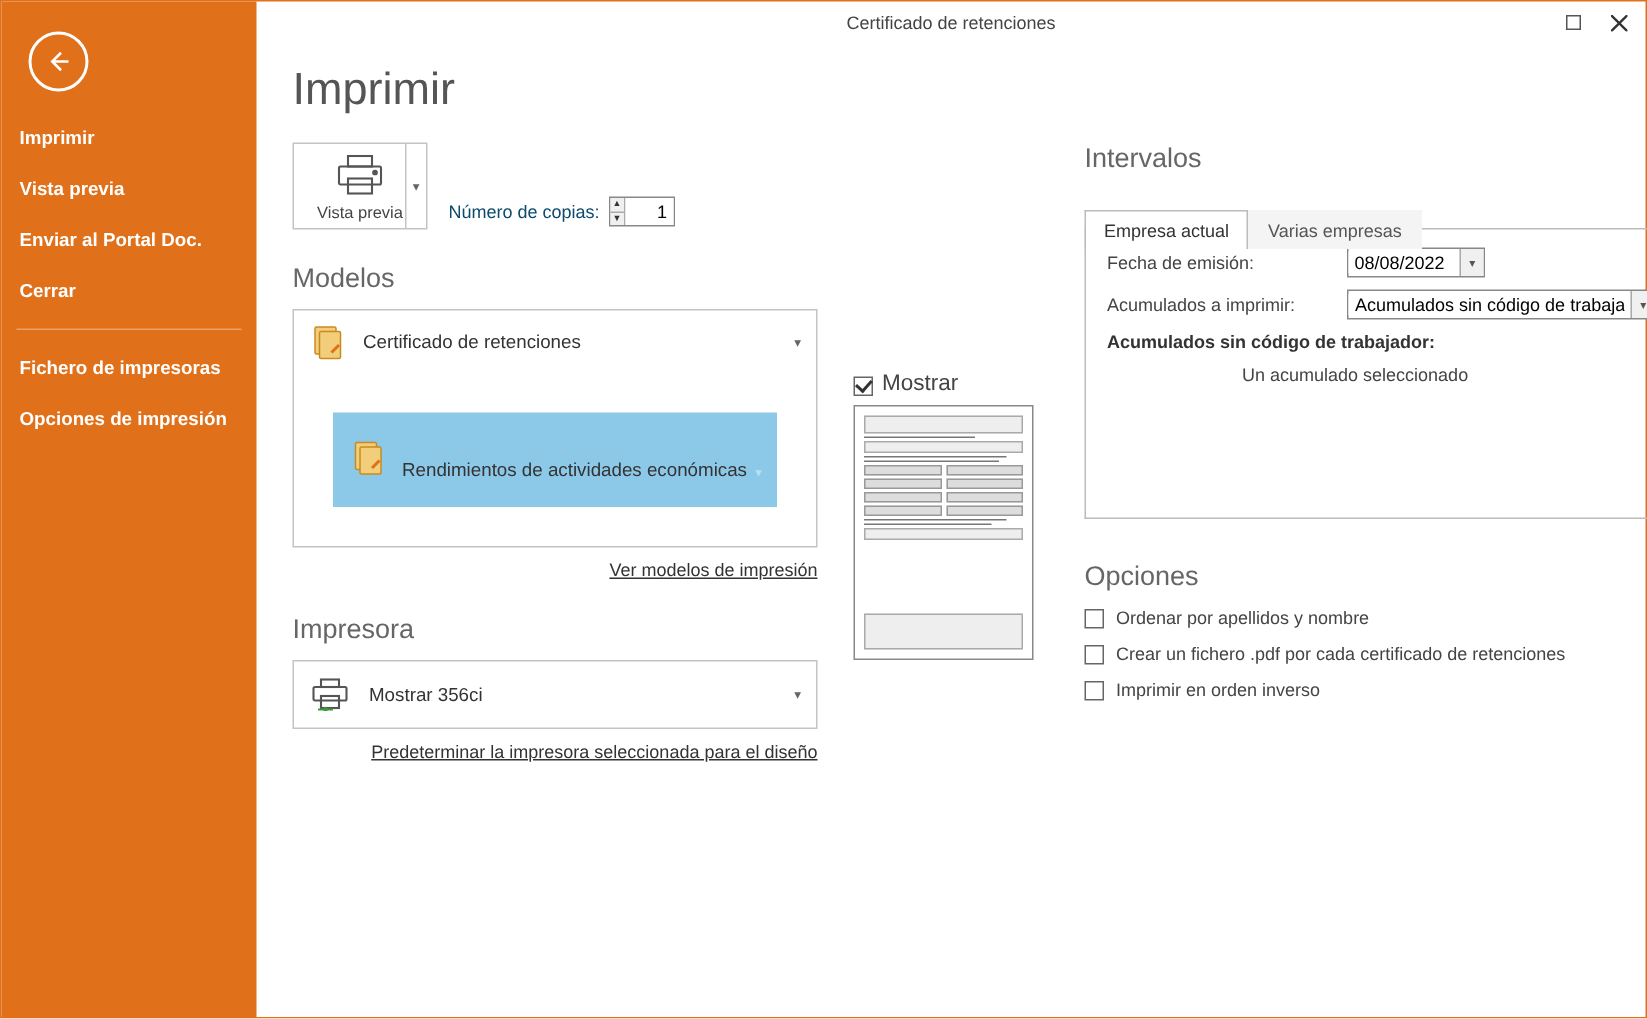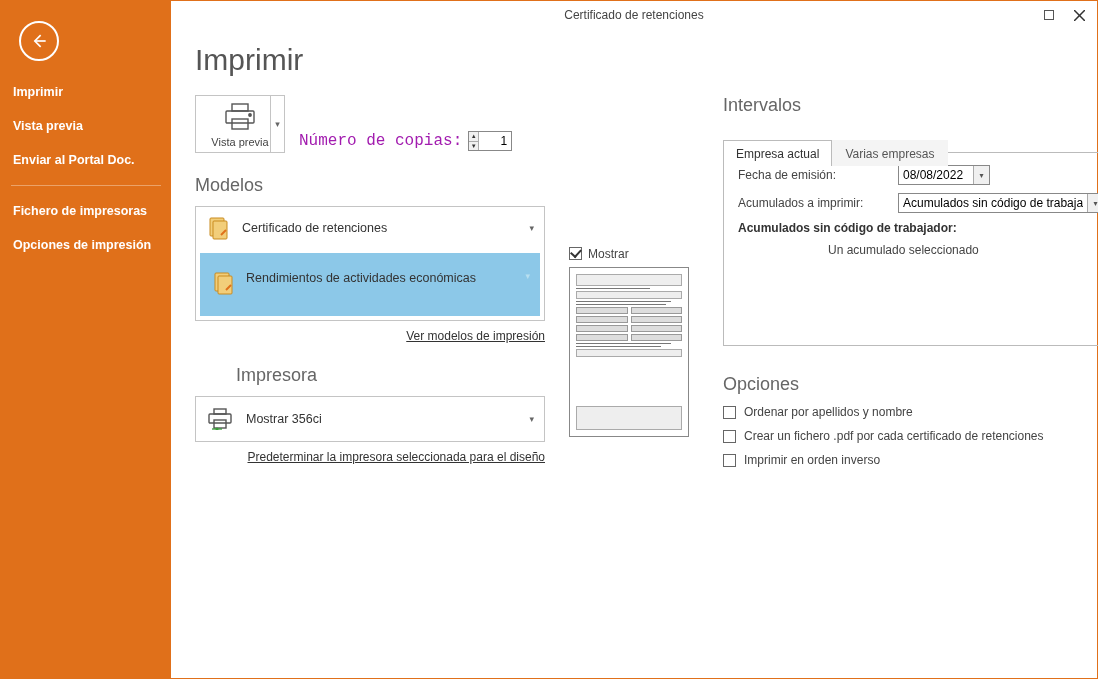--- a/index.html
+++ b/index.html
@@ -24,42 +24,42 @@
   .col-right { flex:1; }
 
   h1.page-title { font-size:30px; font-weight:300; color:#555; margin:14px 0 18px 0; }
 
   .preview-row { display:flex; align-items:flex-end; gap:14px; margin-bottom:22px; }
   .vista-btn { width:90px; border:1px solid #c4c4c4; display:flex; flex-direction:column; align-items:center; padding:6px 2px 4px 2px; cursor:pointer; position:relative; }
   .vista-btn .pr-icon { width:36px; height:30px; display:flex; align-items:center; justify-content:center; }
   .vista-btn .lbl { font-size:11px; color:#444; margin-top:4px; }
   .vista-dd { position:absolute; right:0; top:0; bottom:0; width:14px; border-left:1px solid #c4c4c4; display:flex; align-items:center; justify-content:center; font-size:9px; color:#666; }
   .copies-wrap { display:flex; align-items:center; gap:6px; padding-bottom:2px; }
-  .copies-wrap label { font-size:16px; color:#a21caf;font-family:Liberation Mono, monospace; }
+  .copies-wrap label { font-size:12px; color:#0c4a6e; }
   .num-input { width:44px; height:20px; border:1px solid #888; display:flex; }
   .num-input .spin { width:14px; display:flex; flex-direction:column; border-right:1px solid #aaa; }
   .num-input .spin div { flex:1; display:flex; align-items:center; justify-content:center; font-size:6px; color:#333; border-bottom:1px solid #aaa; cursor:pointer; background:#f0f0f0; }
   .num-input .spin div:last-child { border-bottom:none; }
   .num-input input { border:none; width:100%; text-align:right; font-size:12px; padding:0 4px; outline:none; }
 
   h2.section { font-size:18px; font-weight:400; color:#666; margin:8px 0 10px 0; }
 
   .model-box { border:1px solid #c4c4c4; padding:0; }
   .model-item { display:flex; align-items:center; padding:8px 10px; font-size:12.5px; color:#333; cursor:pointer; position:relative; }
   .model-item .mi-icon { width:26px; height:26px; margin-right:10px; display:flex; align-items:center; justify-content:center; }
   .model-item .dd { position:absolute; right:10px; font-size:9px; color:#666; }
-  .sub-item { background:#8cc8e8; margin:4px; padding:18px 12px; display:flex; align-items:flex-start; font-size:12.5px; color:#333; cursor:pointer; position:relative; }
+  .sub-item { background:#8cc8e8; margin:26px; padding:18px 12px; display:flex; align-items:flex-end; font-size:12.5px; color:#333; cursor:pointer; position:relative; }
   .sub-item .dd { color:#b8dff0; position:absolute; right:10px; font-size:9px;}
   .link { font-size:12px; color:#333; text-decoration:underline; display:block; text-align:right; margin-top:8px; cursor:pointer; }
 
   .printer-box { border:1px solid #c4c4c4; display:flex; align-items:center; padding:10px; font-size:12.5px; color:#333; position:relative; cursor:pointer; }
   .printer-box .pi-icon { width:28px; height:24px; margin-right:12px; display:flex; align-items:center; justify-content:center; }
   .printer-box .dd { position:absolute; right:10px; font-size:9px; color:#666; }
 
-  .mostrar-row { display:flex; align-items:flex-start; gap:6px; font-size:12px; color:#444; margin-top:6px; margin-bottom:6px; }
+  .mostrar-row { display:flex; align-items:flex-end; gap:6px; font-size:15px; color:#444; margin-top:6px; margin-bottom:6px; }
   .checkbox { width:13px; height:13px; border:1px solid #666; display:inline-flex; align-items:center; justify-content:center; cursor:pointer; background:#fff; }
   .checkbox.checked::after { content:""; width:8px; height:5px; border-left:2px solid #333; border-bottom:2px solid #333; transform:rotate(-48deg) translate(1px,-1px); }
   .doc-thumb { width:120px; height:170px; border:1px solid #888; background:#fff; padding:6px; display:flex; flex-direction:column; gap:2px; position:relative; }
   .doc-thumb .ln { background:#555; height:2px; }
   .doc-thumb .blk { background:#eee; border:1px solid #aaa; flex-shrink:0; }
   .doc-thumb .row { display:flex; gap:3px; }
   .doc-thumb .row .c { flex:1; background:#ddd; height:7px; border:1px solid #999; }
 
   .tabs { display:flex; border-bottom:1px solid #bbb; margin-top:4px; }
   .tab { padding:6px 12px 5px 12px; font-size:12px; color:#555; border:1px solid transparent; border-bottom:none; cursor:pointer; position:relative; top:14px; background:#f4f4f4; }
@@ -108,20 +108,21 @@
   <div class="sidebar">
     <div class="back-circle">
       <svg viewBox="0 0 24 24">
           <polyline points="14,5 7,12 14,19"></polyline>
           <line x1="7" y1="12" x2="20" y2="12"></line>
         </svg>
     </div>
     <div class="side-item">Imprimir</div>
     <div class="side-item">Vista previa</div>
     <div class="side-item">Enviar al Portal Doc.</div>
+    <div class="side-item">Cerrar</div>
     <div class="side-sep"></div>
     <div class="side-item">Fichero de impresoras</div>
     <div class="side-item">Opciones de impresión</div>
   </div>
 
   <div class="main">
 
     <div class="col-left">
       <h1 class="page-title">Imprimir</h1>
 
@@ -170,21 +171,21 @@
               <rect x="6" y="5" width="14" height="18" rx="1" fill="#fff3d4" stroke="#d79a2b"></rect>
               <path d="M14 19 L19 14" stroke="#e0701a" stroke-width="2"></path>
             </svg>
           </span>
           <span>Rendimientos de actividades económicas</span>
           <span class="dd">▾</span>
         </div>
       </div>
       <a class="link">Ver modelos de impresión</a>
 
-      <h2 class="section" style="margin-top:22px;margin-left:41px;">Impresora</h2>
+      <h2 class="section" style="margin-top:22px;">Impresora</h2>
       <div class="printer-box">
         <span class="pi-icon">
           <svg class="printer-svg" width="26" height="22" viewBox="0 0 26 22">
             <rect x="7" y="1" width="12" height="5"></rect>
             <rect x="2" y="6" width="22" height="9" rx="1"></rect>
             <rect x="7" y="12" width="12" height="8"></rect>
             <circle cx="10" cy="21" r="1.5" fill="#3a9b3a" stroke="none"></circle>
             <line x1="5" y1="21" x2="15" y2="21" stroke="#3a9b3a" stroke-width="1.3"></line>
           </svg>
         </span>

